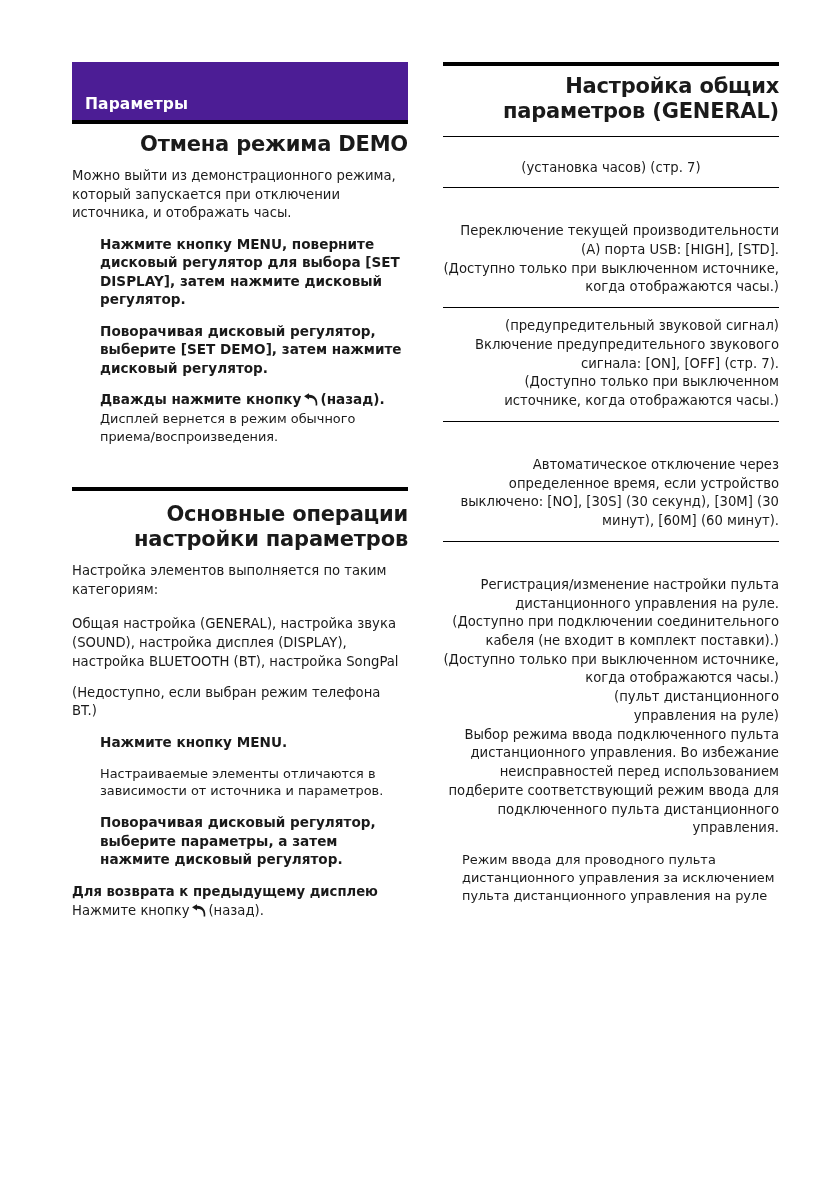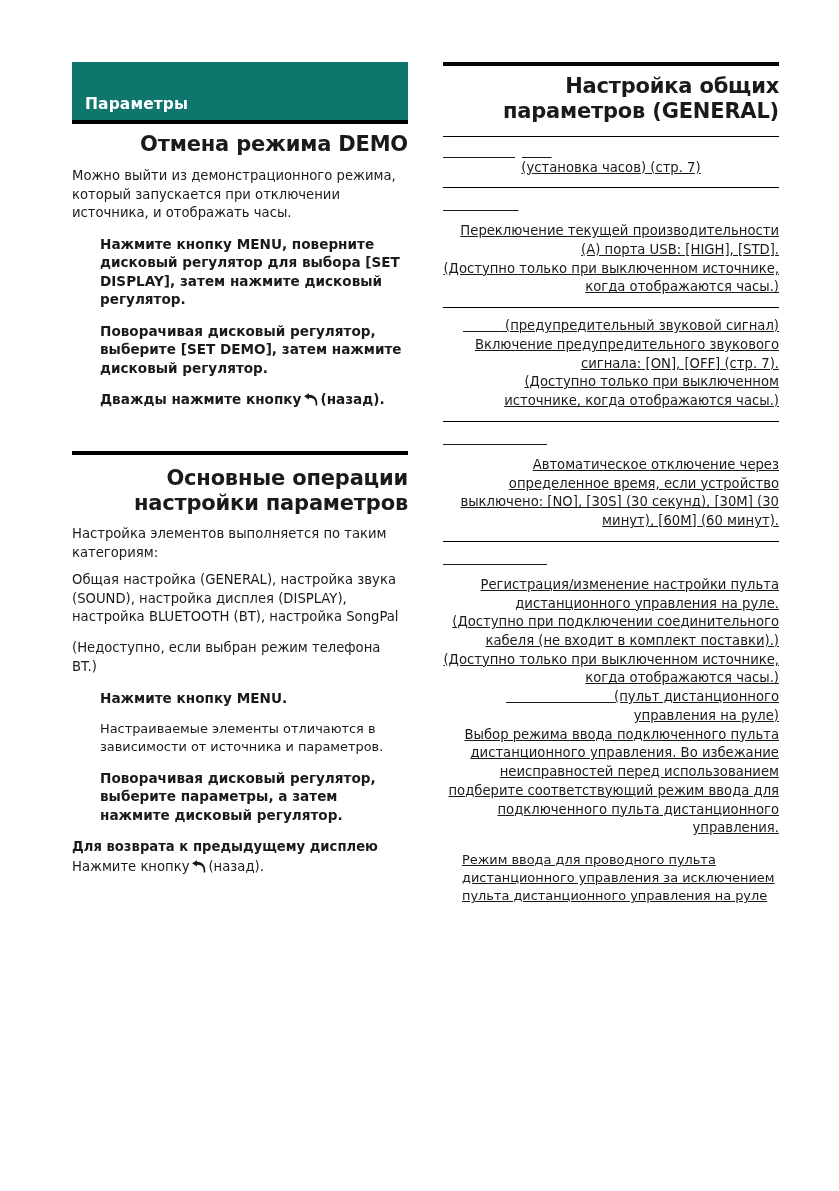--- a/index.html
+++ b/index.html
@@ -29,21 +29,21 @@
   .col {
     position: absolute;
     top: 62px;
     width: 336px;
   }
   .col-left  { left: 72px; }
   .col-right { left: 443px; }
 
   
   .section-banner {
-    background: #0f766e;
+    background: #4c1d95;
     height: 58px;
     position: relative;
   }
   .section-banner-label {
     position: absolute;
     left: 13px;
     bottom: 7px;
     color: #ffffff;
     font-size: 15.5px;
     font-weight: bold;
@@ -65,21 +65,21 @@
     text-align: right;
   }
   h1.sect-title.tight { margin-top: 8px; }
 
   
   p.body {
     font-size: 13.2px;
     line-height: 1.42;
     margin: 0 0 12px 0;
   }
-  p.body.nogap { margin-bottom: 8px; }
+  p.body.nogap { margin-bottom: 16px; }
 
   
   ol.steps {
     list-style: none;
     margin: 0;
     padding: 0;
   }
   ol.steps > li {
     margin: 0 0 13px 0;
     padding-left: 28px;
@@ -122,21 +122,20 @@
     font-size: 13.2px;
     font-weight: bold;
     margin: 14px 0 0 0;
     line-height: 1.4;
   }
 
   
   .setting-row {
     border-bottom: 1.6px solid #000000;
     padding: 9px 0 10px 0;
-    text-decoration: underline;
   }
   .setting-row.first {
     border-top: 1.6px solid #000000;
     padding-top: 7px;
     margin-top: 12px;
   }
   .setting-name {
     
     color: #ffffff;
     font-weight: bold;
@@ -185,20 +184,21 @@
 
       <li>
         <p class="step-head"><span class="step-num">2</span><span>Поворачивая дисковый регулятор, выберите [SET DEMO], затем нажмите дисковый регулятор.</span></p>
       </li>
 
 
       <li>
         <p class="step-head"><span class="step-num">4</span><span>Дважды нажмите кнопку</span><span class="back-arrow"><svg viewBox="0 0 16 14" width="15" height="13" aria-hidden="true">
                 <path d="M6.4 2.0 L6.4 0.2 L1.0 3.6 L6.4 7.0 L6.4 5.1 C10.0 5.1 12.0 6.1 13.0 8.6 C13.6 10.1 13.7 11.8 13.5 13.4 L15.2 13.4 C15.6 10.4 15.2 7.5 13.6 5.4 C12.0 3.3 9.5 2.0 6.4 2.0 Z" fill="#1a1a1a"></path>
               </svg></span><span>(назад).</span></p>
+        <p class="step-sub">Дисплей вернется в режим обычного приема/воспроизведения.</p>
       </li>
     </ol>
 
     <div class="rule-heavy" style="margin-top:42px;"></div>
 
     <h1 class="sect-title">Основные операции настройки параметров</h1>
 
     <p class="body nogap">Настройка элементов выполняется по таким категориям:</p>
     <p class="body">Общая настройка (GENERAL), настройка звука (SOUND), настройка дисплея (DISPLAY), настройка BLUETOOTH (BT), настройка SongPal</p>
     <p class="body">(Недоступно, если выбран режим телефона BT.)</p>

